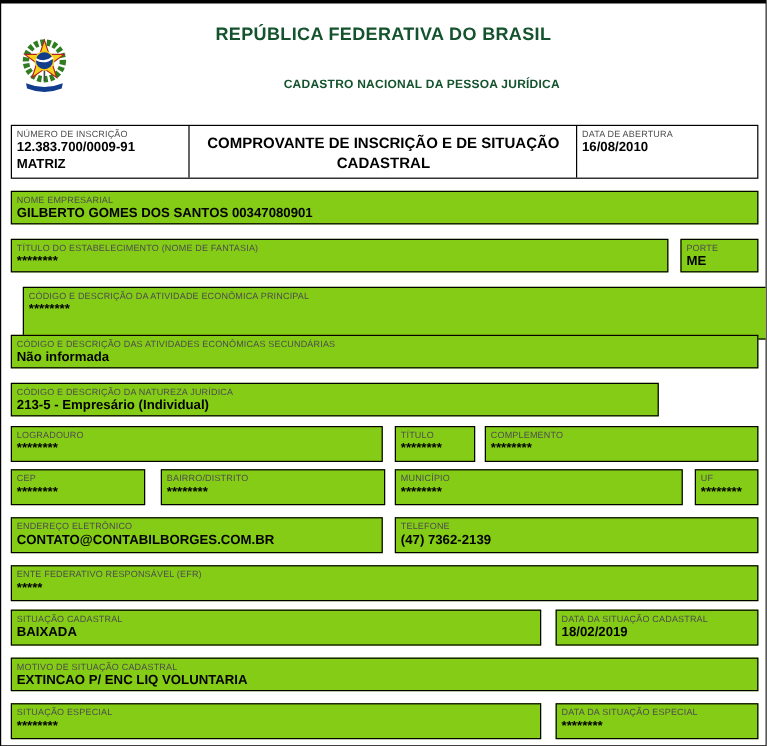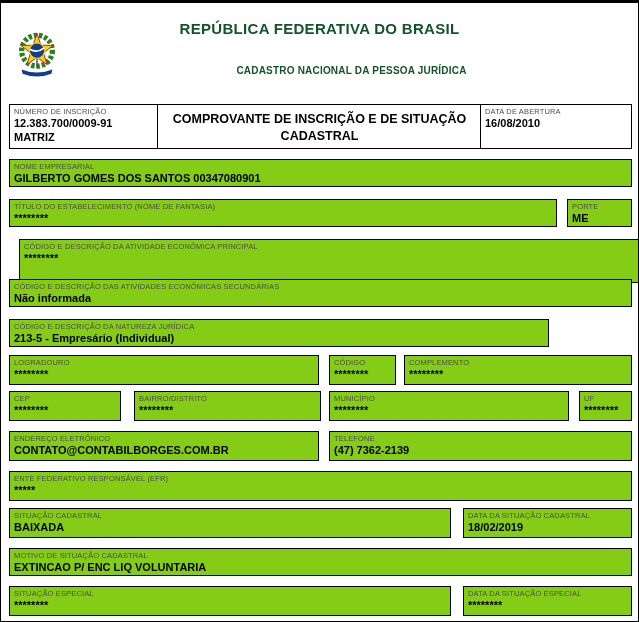--- a/index.html
+++ b/index.html
@@ -97,21 +97,21 @@
   <div class="fbox" style="left:8px;top:316px;width:540px;height:28px">
     <div class="flabel">CÓDIGO E DESCRIÇÃO DA NATUREZA JURÍDICA</div>
     <div class="fvalue">213-5 - Empresário (Individual)</div>
   </div>
 
   <div class="fbox" style="left:8px;top:352px;width:310px;height:30px">
     <div class="flabel">LOGRADOURO</div>
     <div class="fvalue">********</div>
   </div>
   <div class="fbox" style="left:328px;top:352px;width:67px;height:30px">
-    <div class="flabel">CÓDIGO</div>
+    <div class="flabel">TÍTULO</div>
     <div class="fvalue">********</div>
   </div>
   <div class="fbox" style="left:403px;top:352px;width:228px;height:30px">
     <div class="flabel">COMPLEMENTO</div>
     <div class="fvalue">********</div>
   </div>
 
   <div class="fbox" style="left:8px;top:388px;width:112px;height:30px">
     <div class="flabel">CEP</div>
     <div class="fvalue">********</div>

